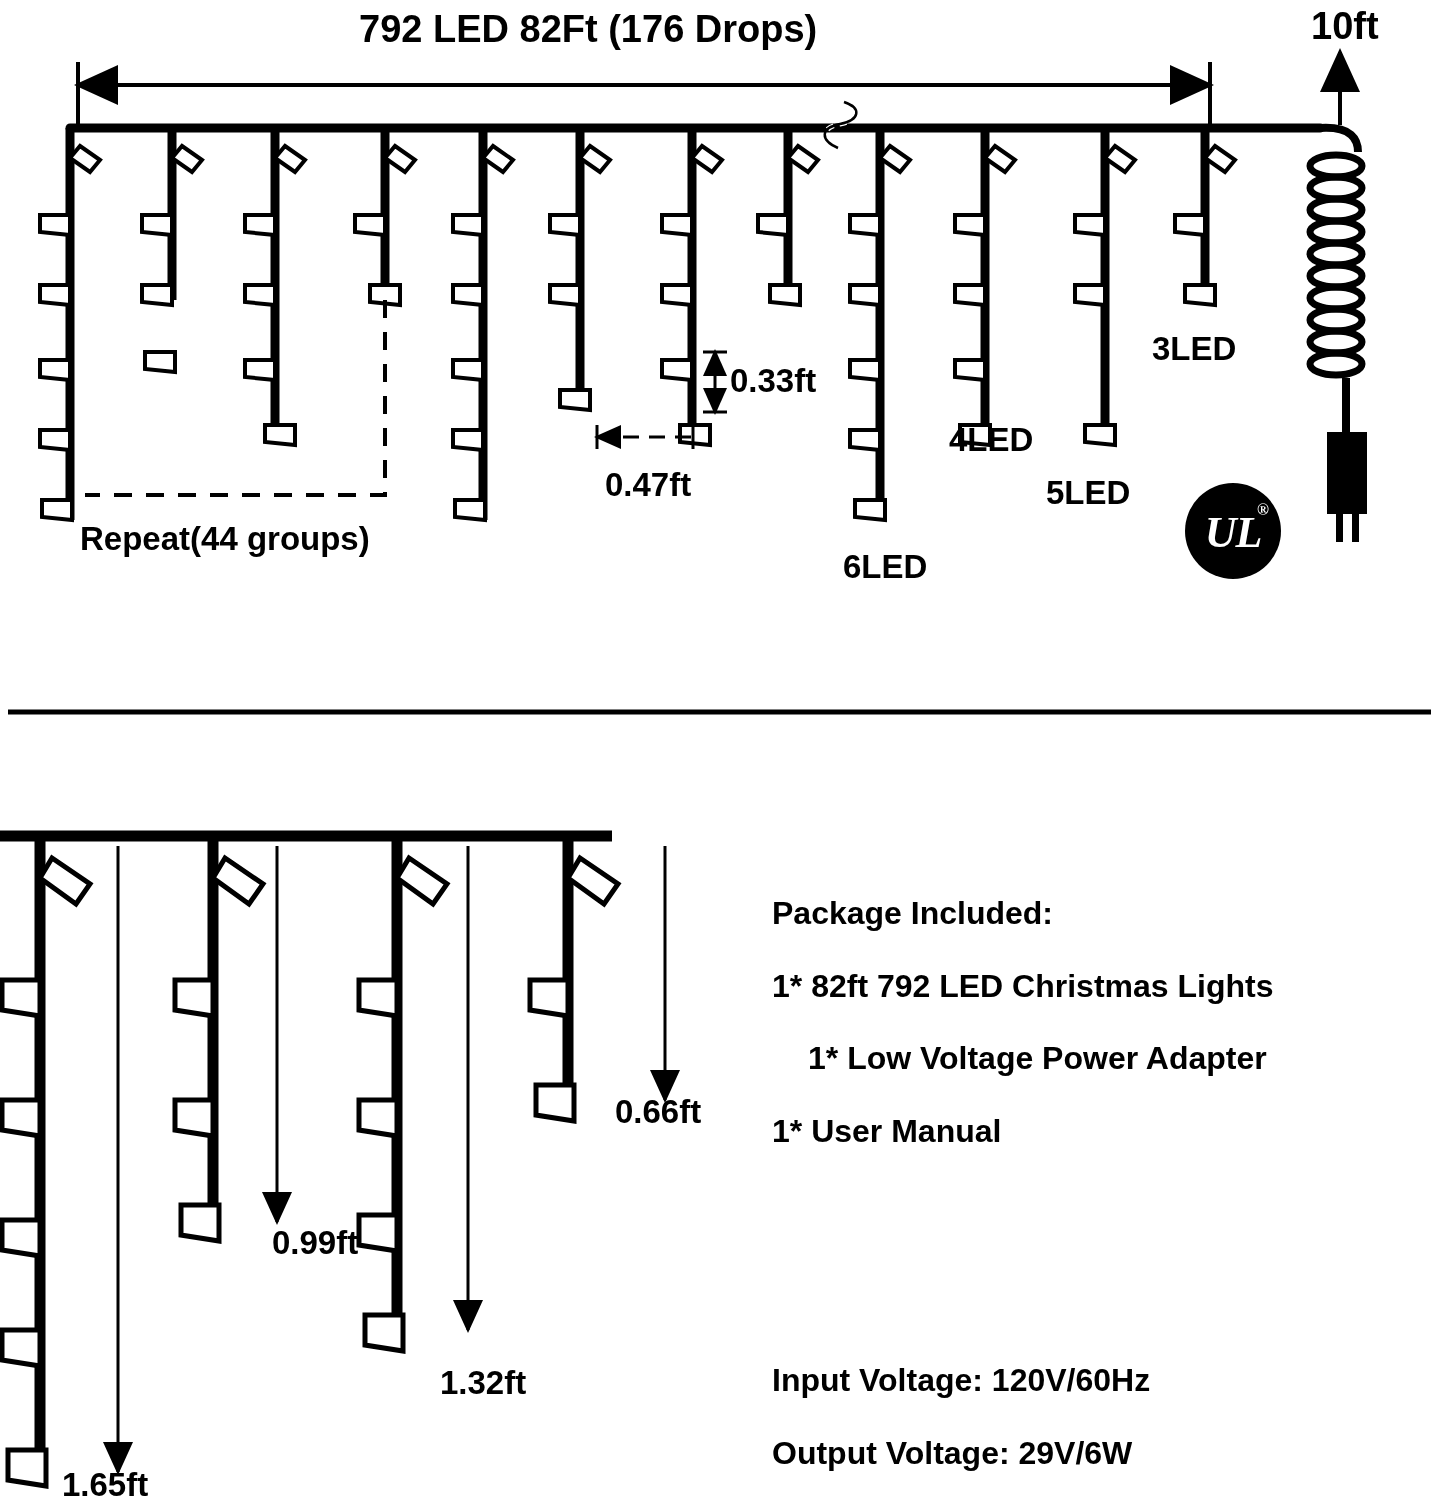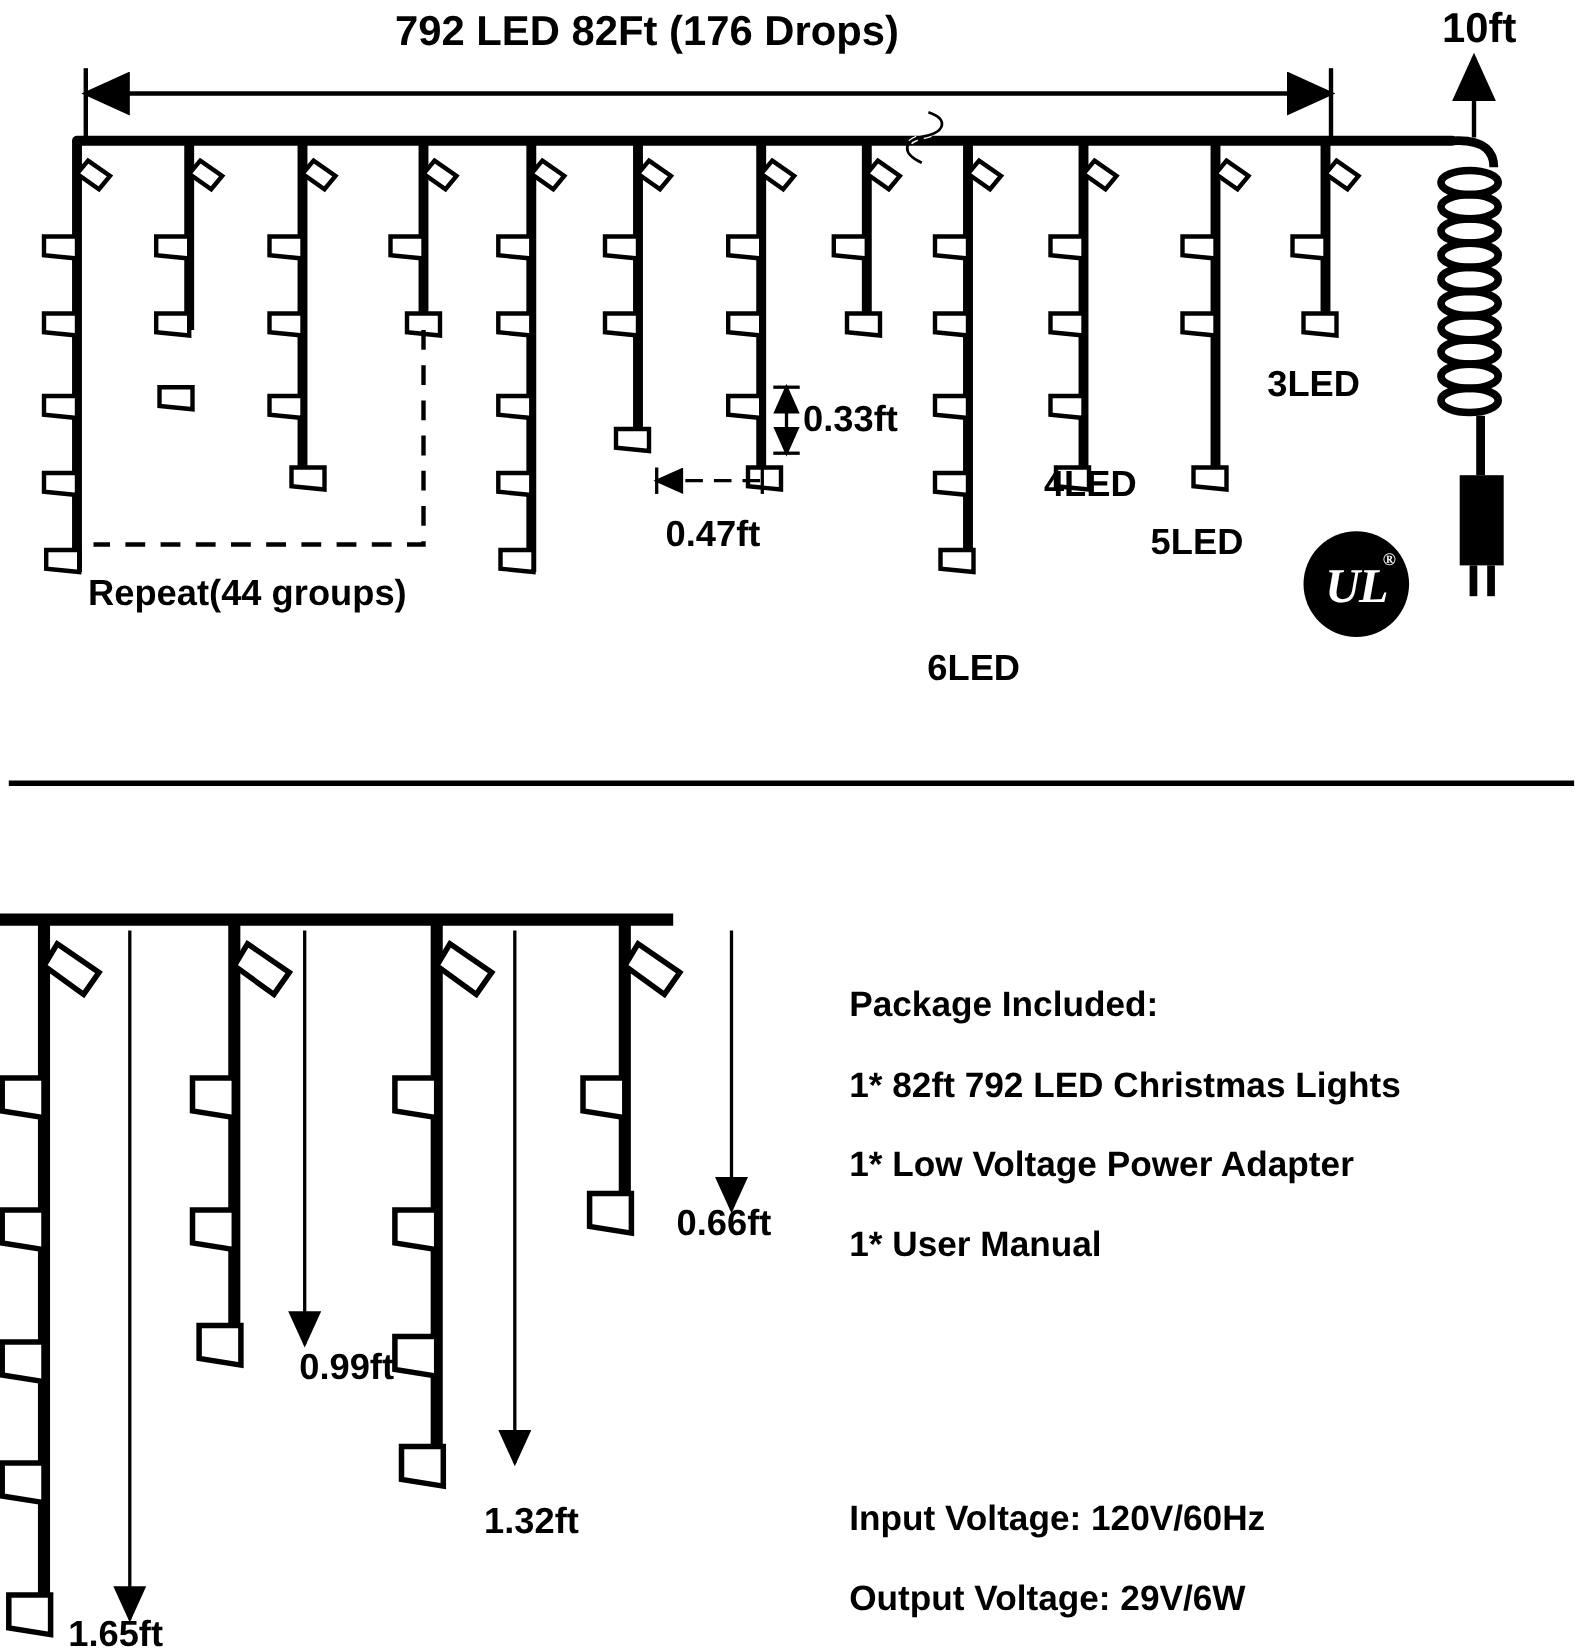--- a/index.html
+++ b/index.html
@@ -290,21 +290,21 @@
   <div class="lbl title-lbl" style="left:359px; top:8px;">792 LED 82Ft (176 Drops)</div>
 
   <div class="lbl title-lbl" style="left:1285px; top:5px;margin-left:26px;">10ft</div>
 
   <div class="lbl big-lbl" style="left:1152px; top:330px;">3LED</div>
 
   <div class="lbl big-lbl" style="left:949px; top:421px;">4LED</div>
 
   <div class="lbl big-lbl" style="left:1046px; top:474px;">5LED</div>
 
-  <div class="lbl big-lbl" style="left:843px; top:548px;margin-top:40px;">6LED</div>
+  <div class="lbl big-lbl" style="left:843px; top:548px;">6LED</div>
 
   <div class="lbl big-lbl" style="left:730px; top:362px;">0.33ft</div>
 
   <div class="lbl big-lbl" style="left:584px; top:466px;margin-left:21px;">0.47ft</div>
 
   <div class="lbl big-lbl" style="left:80px; top:520px;">Repeat(44 groups)</div>
 
   <div class="ul-badge" style="left:1185px; top:483px;">
     <span class="ul-text">UL</span>
     <span class="ul-reg">®</span>
@@ -315,21 +315,21 @@
   <div class="lbl big-lbl" style="left:228px; top:1224px;margin-left:44px;">0.99ft</div>
 
   <div class="lbl big-lbl" style="left:440px; top:1364px;">1.32ft</div>
 
   <div class="lbl big-lbl" style="left:62px; top:1466px;">1.65ft</div>
 
   <div class="lbl pkg-lbl" style="left:772px; top:895px;">Package Included:</div>
 
   <div class="lbl pkg-lbl" style="left:772px; top:968px;">1* 82ft 792 LED Christmas Lights</div>
 
-  <div class="lbl pkg-lbl" style="left:772px; top:1040px;">1* Low Voltage Power Adapter</div>
+  <div class="lbl pkg-lbl" style="left:808px; top:1040px;">1* Low Voltage Power Adapter</div>
 
   <div class="lbl pkg-lbl" style="left:772px; top:1113px;">1* User Manual</div>
 
   <div class="lbl pkg-lbl" style="left:772px; top:1362px;">Input Voltage: 120V/60Hz</div>
 
   <div class="lbl pkg-lbl" style="left:772px; top:1435px;">Output Voltage: 29V/6W</div>
 
 </div>
 
 </body></html>

